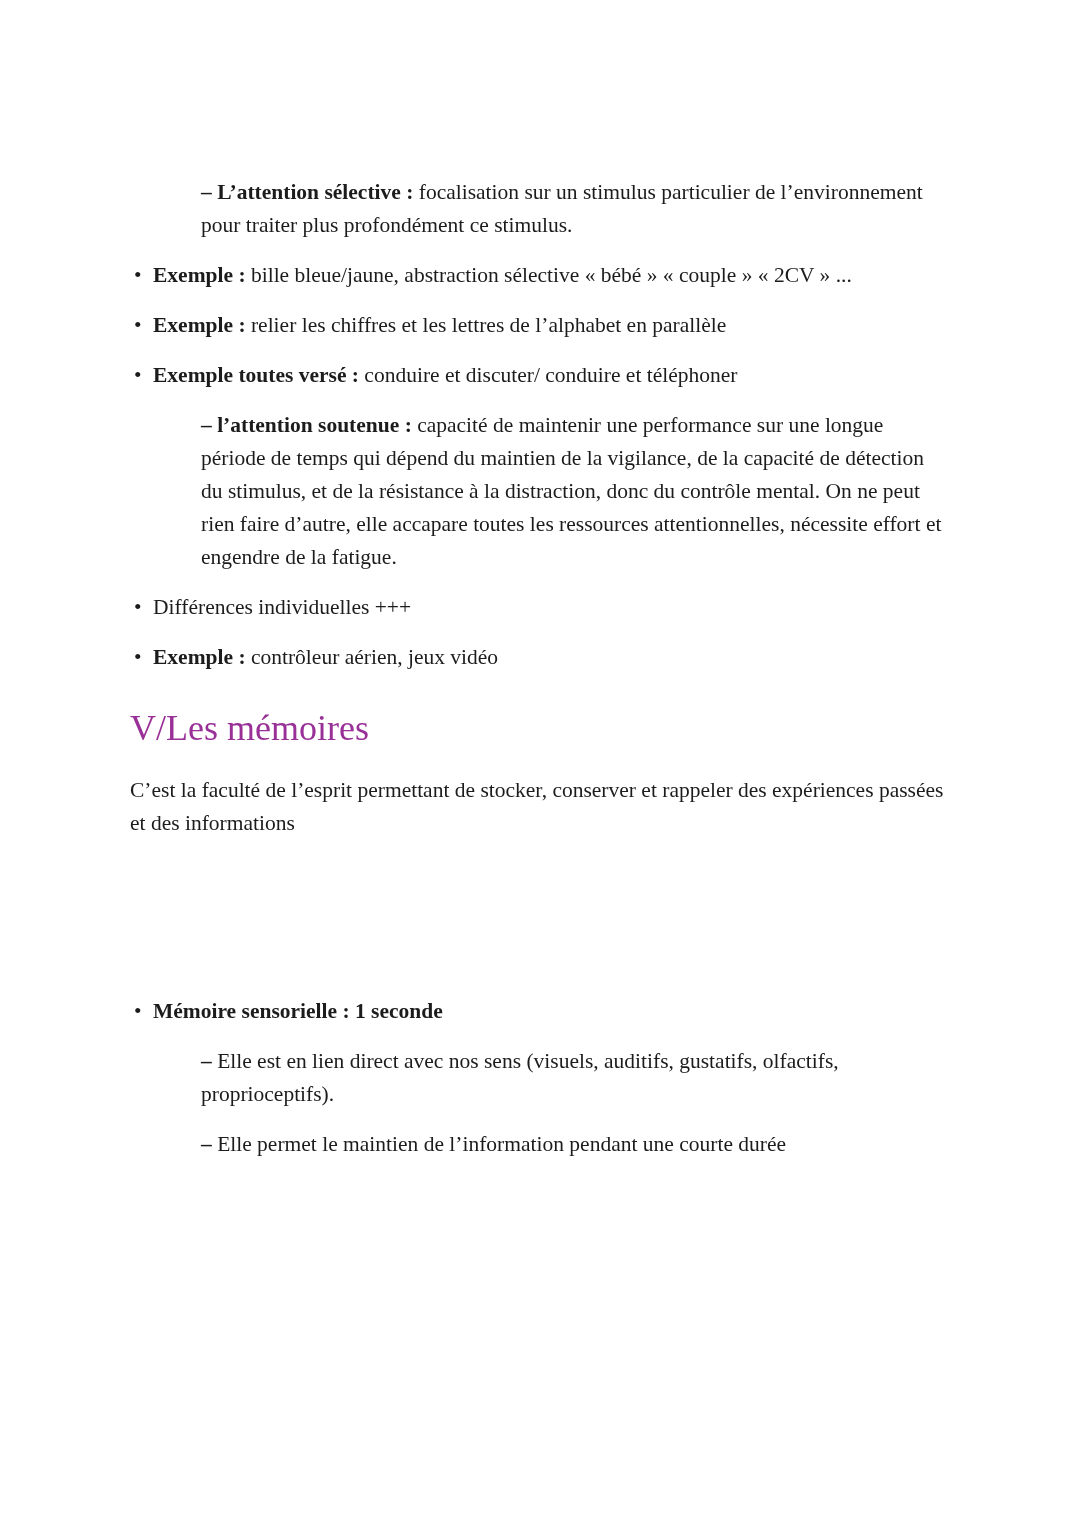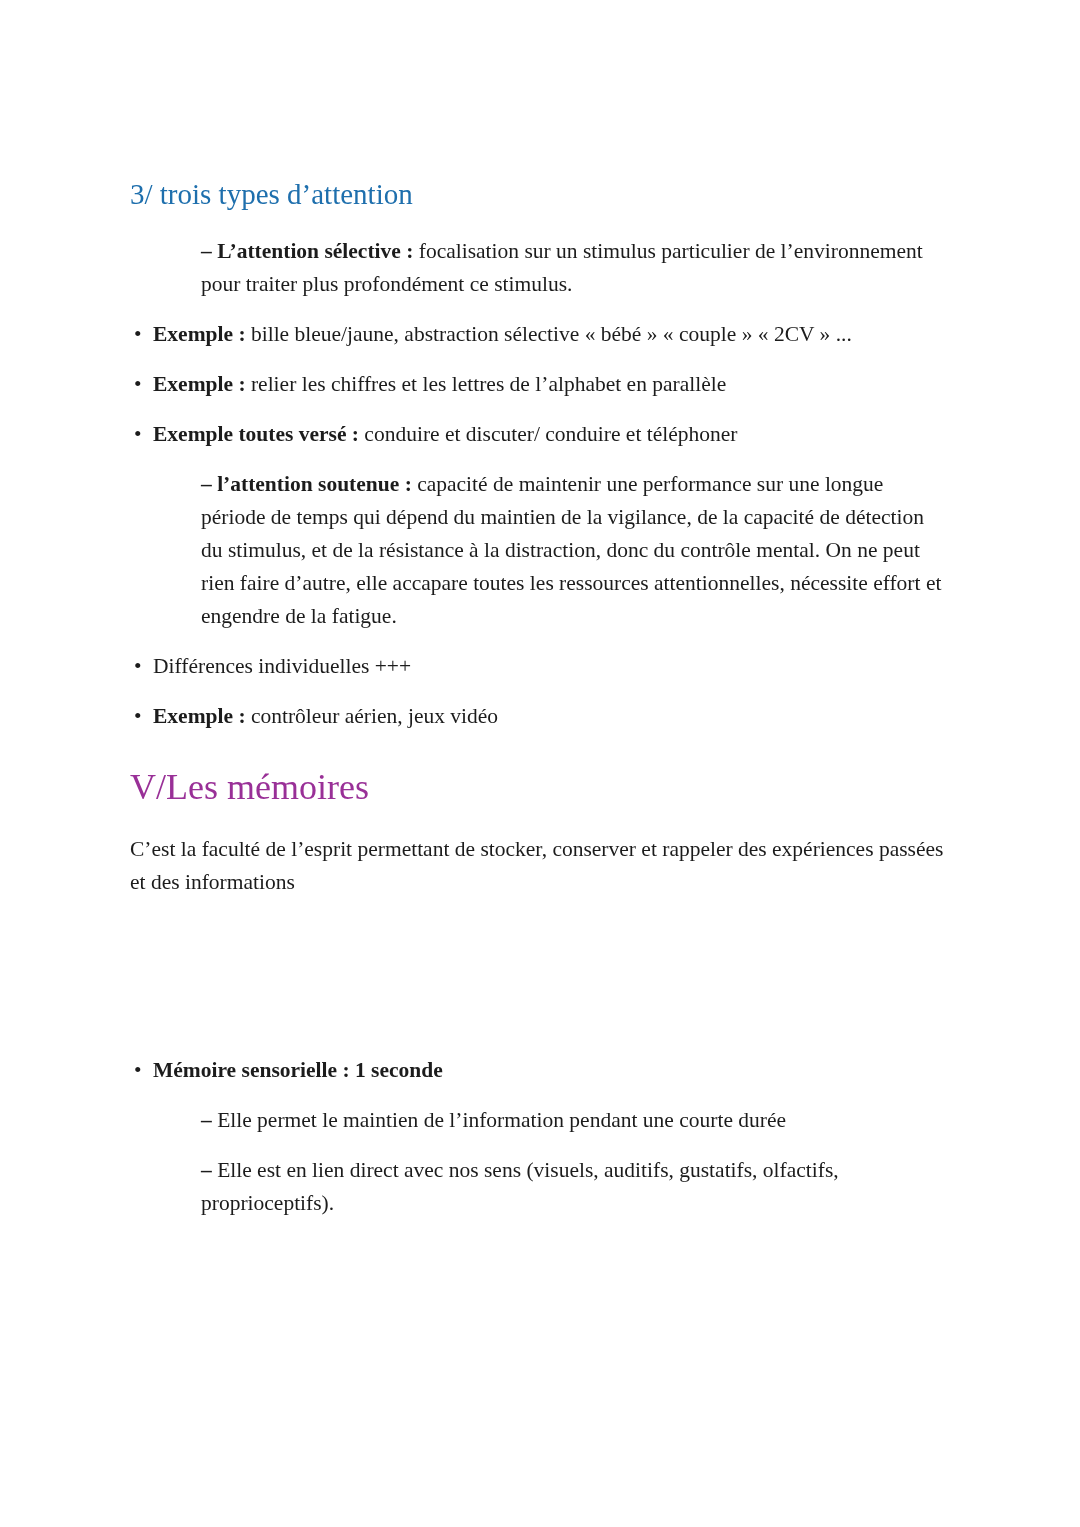--- a/index.html
+++ b/index.html
@@ -56,21 +56,20 @@
     font-size: 21.5px;
   }
   .b { font-weight: bold; }
   .spacer-large { height: 138px; }
 </style>
 </head>
 <body>
 
 <div class="page">
 
-  <h2 class="h-blue">3/ trois types d’attention</h2>
 
   <p class="indent"><span class="b">– L’attention sélective :</span><span> focalisation sur un stimulus particulier de l’environnement pour traiter plus profondément ce stimulus.</span></p>
 
   <p class="bullet"><span class="b">Exemple :</span><span> bille bleue/jaune, abstraction sélective « bébé » « couple » « 2CV » ...</span></p>
 
 
 
   <p class="bullet"><span class="b">Exemple :</span><span> relier les chiffres et les lettres de l’alphabet en parallèle</span></p>
 
   <p class="bullet"><span class="b">Exemple toutes versé :</span><span> conduire et discuter/ conduire et téléphoner</span></p>
@@ -82,17 +81,17 @@
   <p class="bullet"><span class="b">Exemple :</span><span> contrôleur aérien, jeux vidéo</span></p>
 
   <h1 class="h-purple">V/Les mémoires</h1>
 
   <p>C’est la faculté de l’esprit permettant de stocker, conserver et rappeler des expériences passées et des informations</p>
 
   <div class="spacer-large"></div>
 
   <p class="bullet"><span class="b">Mémoire sensorielle : 1 seconde</span></p>
 
+  <p class="indent"><span class="b">–</span><span> Elle est en lien direct avec nos sens (visuels, auditifs, gustatifs, olfactifs, proprioceptifs).</span></p>
+
   <p class="indent"><span class="b">–</span><span> Elle permet le maintien de l’information pendant une courte durée</span></p>
-
-  <p class="indent"><span class="b">–</span><span> Elle est en lien direct avec nos sens (visuels, auditifs, gustatifs, olfactifs, proprioceptifs).</span></p>
 
 </div>
 
 </body></html>

